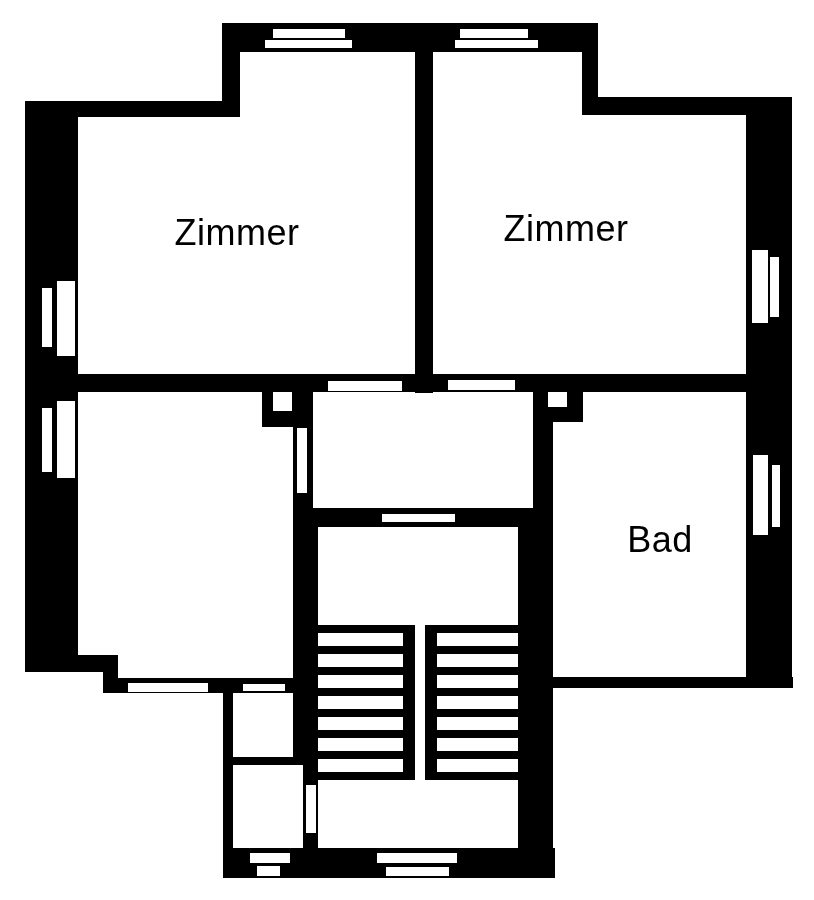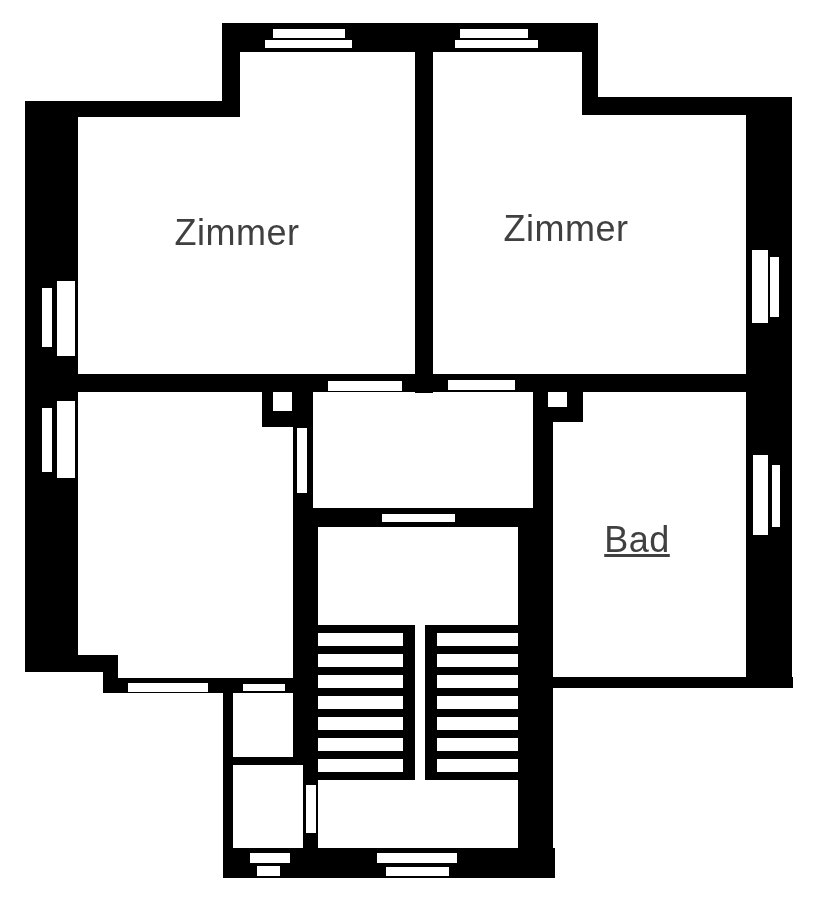--- a/index.html
+++ b/index.html
@@ -14,21 +14,21 @@
     background:#ffffff;
     overflow:hidden;
   }
   .rect{position:absolute;}
   .room-label{
     position:absolute;
     transform:translate(-50%,-50%);
     font-size:36px;
     letter-spacing:0.5px;
     white-space:nowrap;
-    color:#404040;
+    color:#000000;
   }
 </style>
 </head>
 <body>
 
 <div id="plan">
   <div id="walls-layer">
       <div class="rect" style="left: 222px; top: 23px; width: 376px; height: 29px; background: rgb(0, 0, 0);"></div>
       <div class="rect" style="left: 222px; top: 23px; width: 18px; height: 94px; background: rgb(0, 0, 0);"></div>
       <div class="rect" style="left: 582px; top: 23px; width: 16px; height: 92px; background: rgb(0, 0, 0);"></div>
@@ -98,14 +98,14 @@
       <div class="rect" style="left: 250px; top: 853px; width: 40px; height: 10px; background: rgb(255, 255, 255);"></div>
       <div class="rect" style="left: 257px; top: 866px; width: 23px; height: 10px; background: rgb(255, 255, 255);"></div>
       <div class="rect" style="left: 306px; top: 785px; width: 10px; height: 48px; background: rgb(255, 255, 255);"></div>
     </div>
 
   <div class="room-label" style="left:237px; top:233px;">Zimmer</div>
 
   <div class="room-label" style="left:566px; top:229px;">Zimmer</div>
 
 
-  <div class="room-label" style="left:637px; top:540px;text-decoration:underline;">Bad</div>
+  <div class="room-label" style="left:660px; top:540px;">Bad</div>
 </div>
 
 </body></html>

